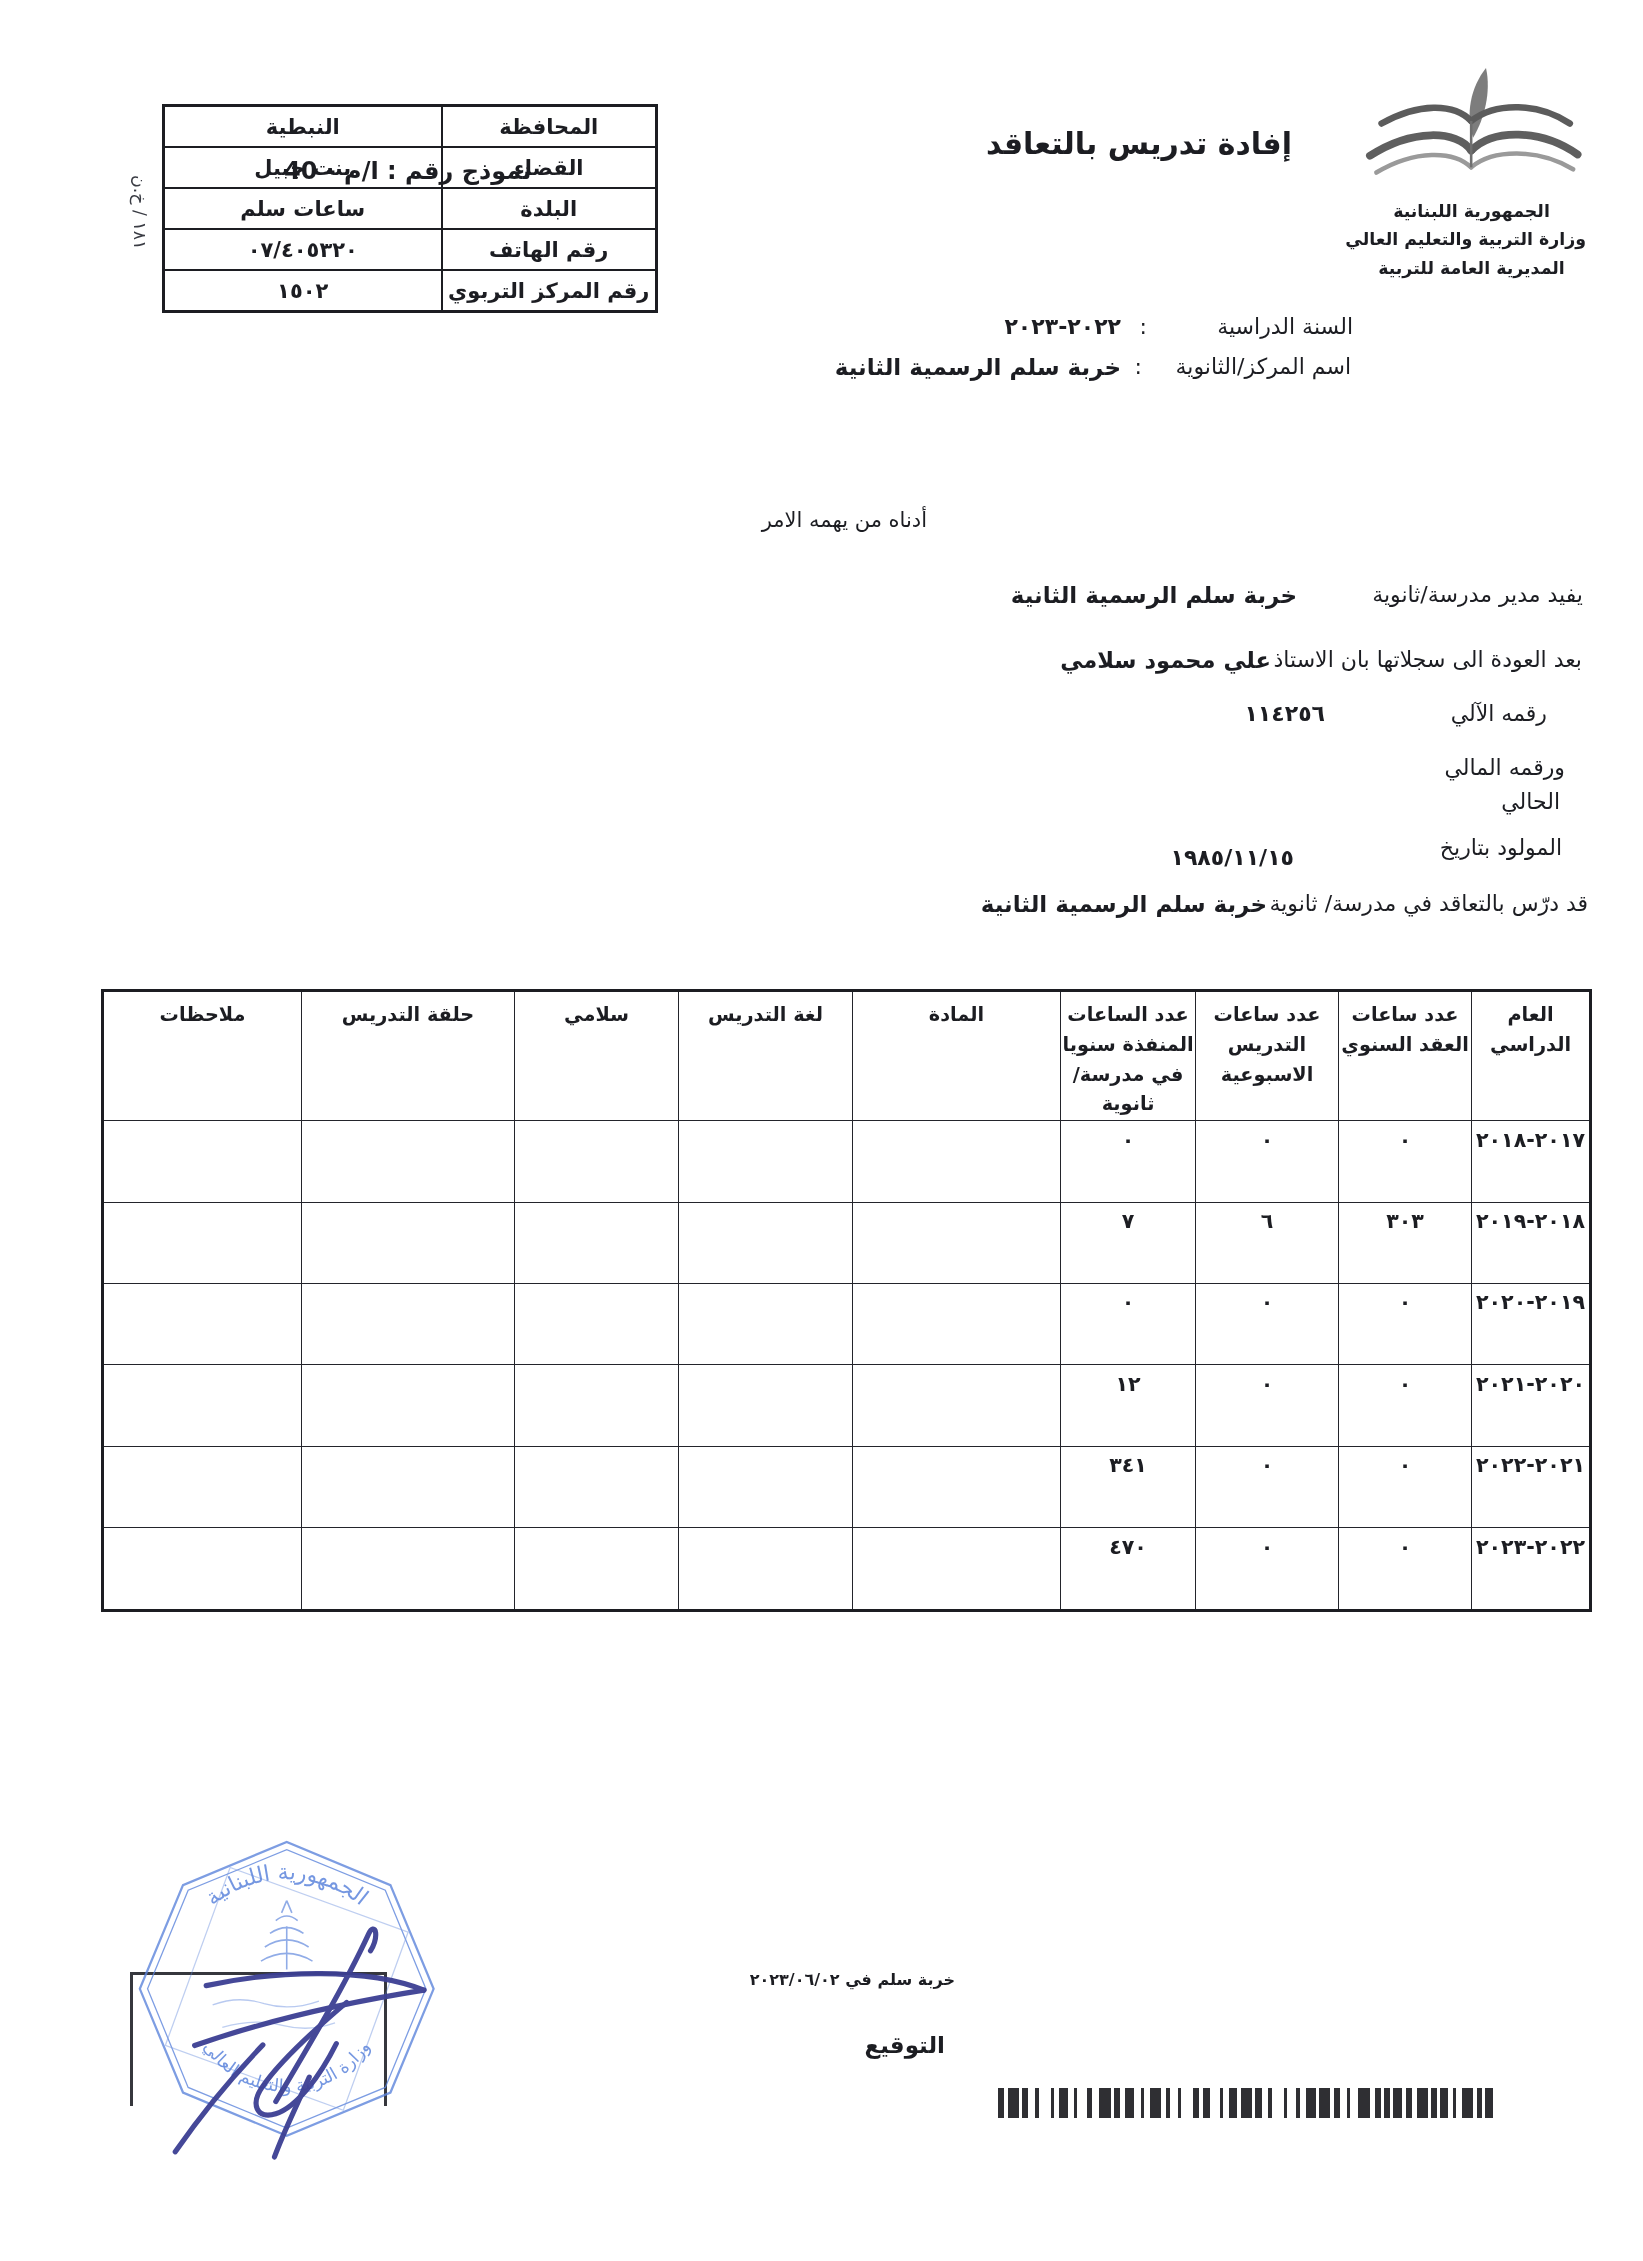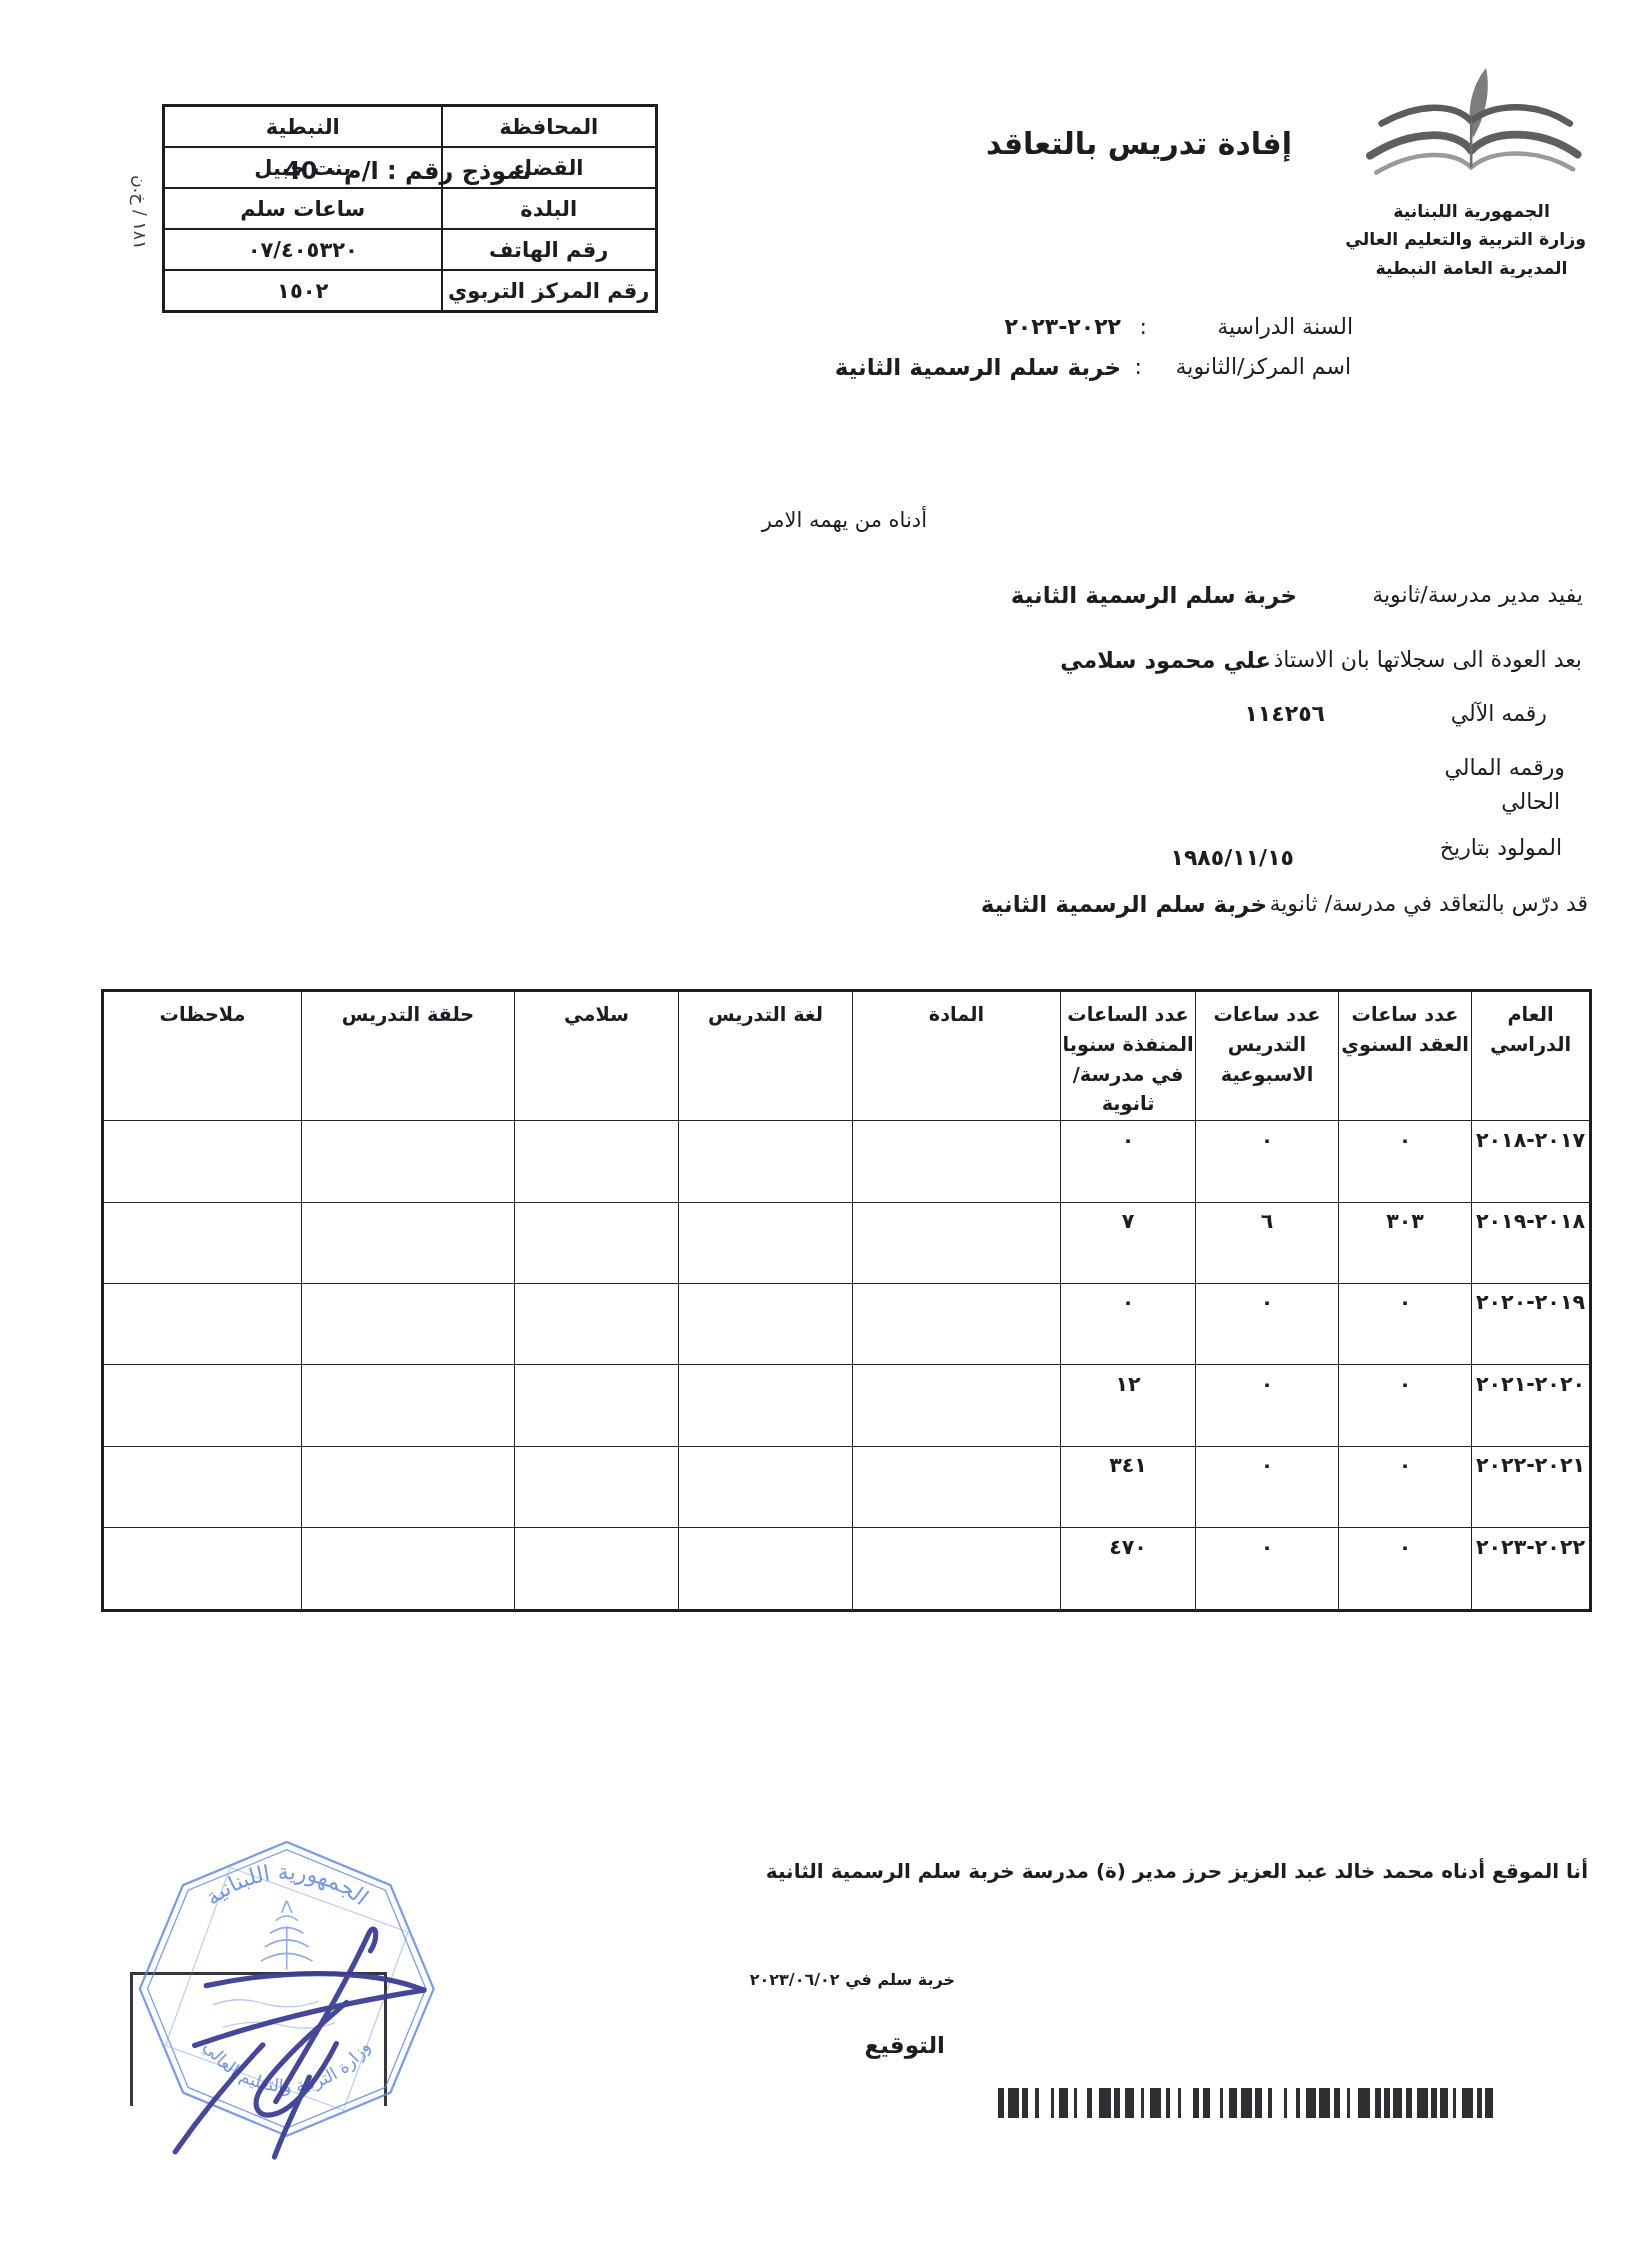--- a/index.html
+++ b/index.html
@@ -89,21 +89,21 @@
     <path d="M38,92 C95,60 150,60 177,88" fill="none" stroke="#5c5c5c" stroke-width="10" stroke-linecap="round"></path>
     <path d="M177,88 C216,58 282,60 330,92" fill="none" stroke="#5c5c5c" stroke-width="10" stroke-linecap="round"></path>
     <path d="M20,142 C85,100 155,102 177,134" fill="none" stroke="#5f5f5f" stroke-width="12" stroke-linecap="round"></path>
     <path d="M177,134 C210,100 285,100 342,140" fill="none" stroke="#5f5f5f" stroke-width="12" stroke-linecap="round"></path>
     <path d="M30,168 C90,132 150,134 177,160" fill="none" stroke="#9a9a9a" stroke-width="7" stroke-linecap="round"></path>
     <path d="M177,160 C210,132 280,130 335,163" fill="none" stroke="#9a9a9a" stroke-width="7" stroke-linecap="round"></path>
     <path d="M177,88 L177,160" stroke="#6f6f6f" stroke-width="4"></path>
   </svg>
   <div class="abs ministry-line" style="top:201px">الجمهورية اللبنانية</div>
   <div class="abs ministry-line" style="top:229px">وزارة التربية والتعليم العالي</div>
-  <div class="abs ministry-line" style="top:258px">المديرية العامة النبطية</div>
+  <div class="abs ministry-line" style="top:258px">المديرية العامة للتربية</div>
 
   <div class="abs doc-title">إفادة تدريس بالتعاقد</div>
 
   <span class="abs lab" style="right:291px;top:314px">السنة الدراسية</span>
   <span class="abs lab" style="right:497px;top:314px">:</span>
   <span class="abs val num" style="right:523px;top:314px">٢٠٢٢-٢٠٢٣</span>
 
   <span class="abs lab" style="right:293px;top:354px">اسم المركز/الثانوية</span>
   <span class="abs lab" style="right:502px;top:354px">:</span>
   <span class="abs val" style="right:523px;top:354px;font-size:23px">خربة سلم الرسمية الثانية</span>
@@ -216,21 +216,20 @@
         <td>٤٧٠</td>
         <td></td>
         <td></td>
         <td></td>
         <td></td>
         <td></td>
       </tr>
     </tbody>
   </table>
 
-  <div class="abs val" style="right:56px;top:1859px;font-size:20px">أنا الموقع أدناه محمد خالد عبد العزيز حرز مدير (ة) مدرسة خربة سلم الرسمية الثانية</div>
 
   <div class="abs val" style="right:689px;top:1970px;font-size:16px">خربة سلم في ٢٠٢٣/٠٦/٠٢</div>
 
   <div class="abs val" style="right:699px;top:2032px;font-size:23px">التوقيع</div>
 
   <div class="sig-box"></div>
 
   <svg class="abs" style="left:116px;top:1831px" width="335" height="335" viewBox="0 0 520 520">
     <g stroke="#5d85dc" fill="none" opacity="0.8">
       <polygon points="493,245 426,406 265,473 104,406 37,245 104,84 265,17 426,84" stroke-width="3.5"></polygon>

